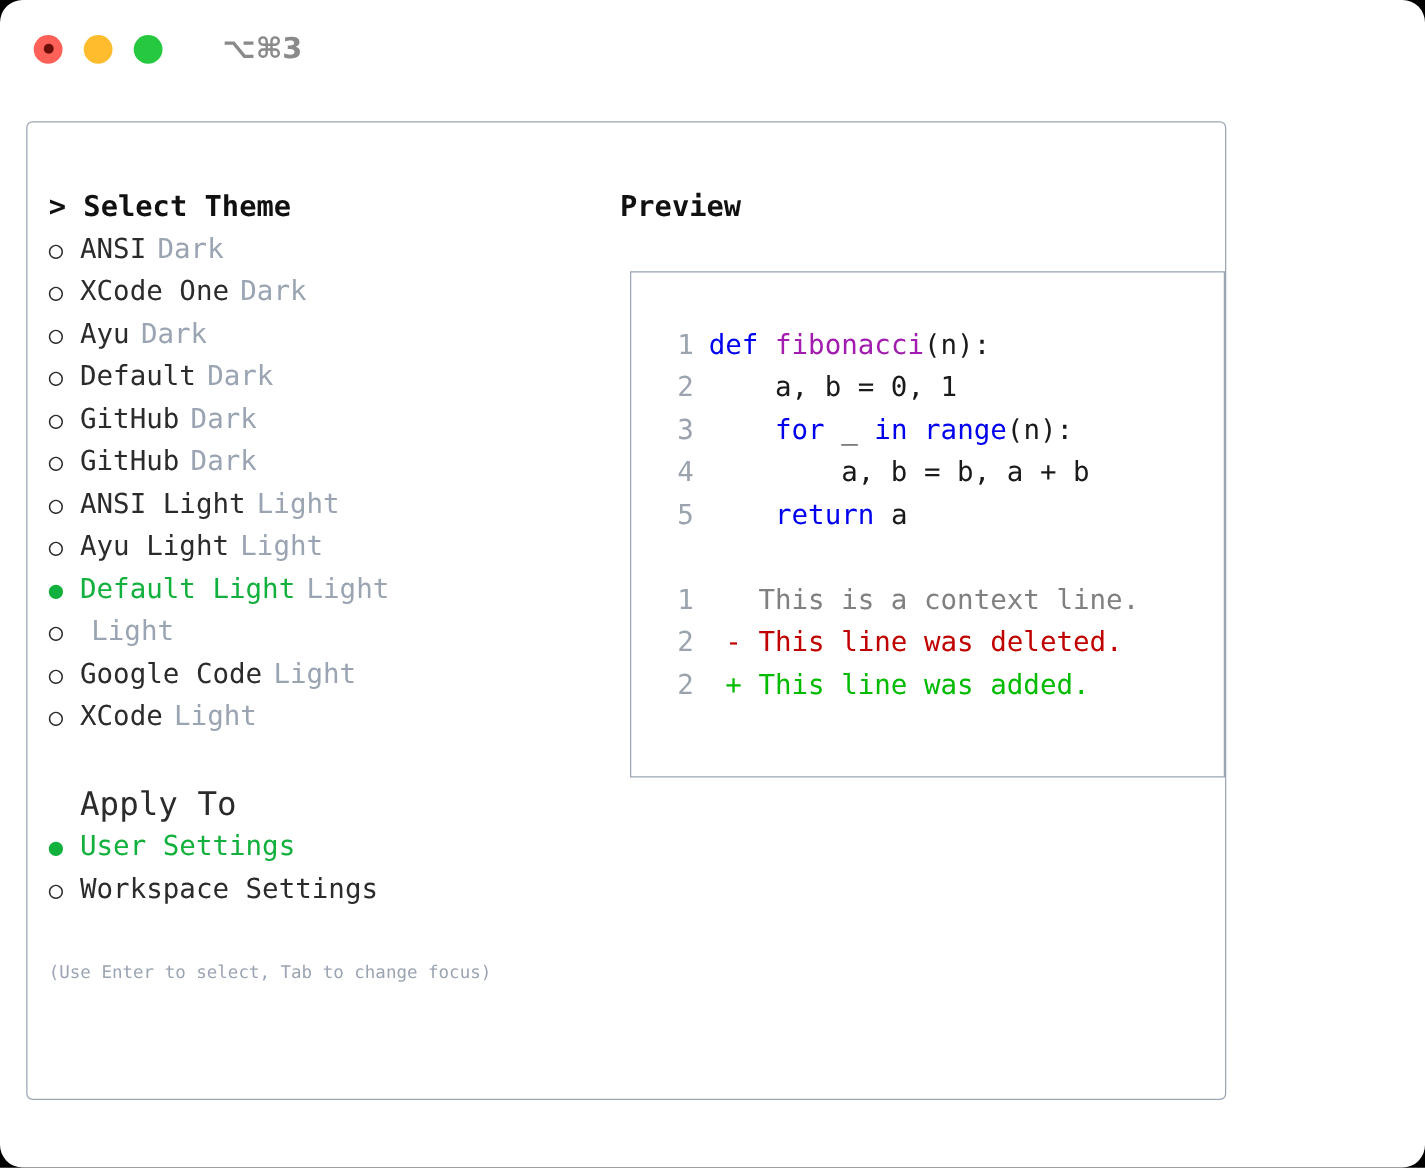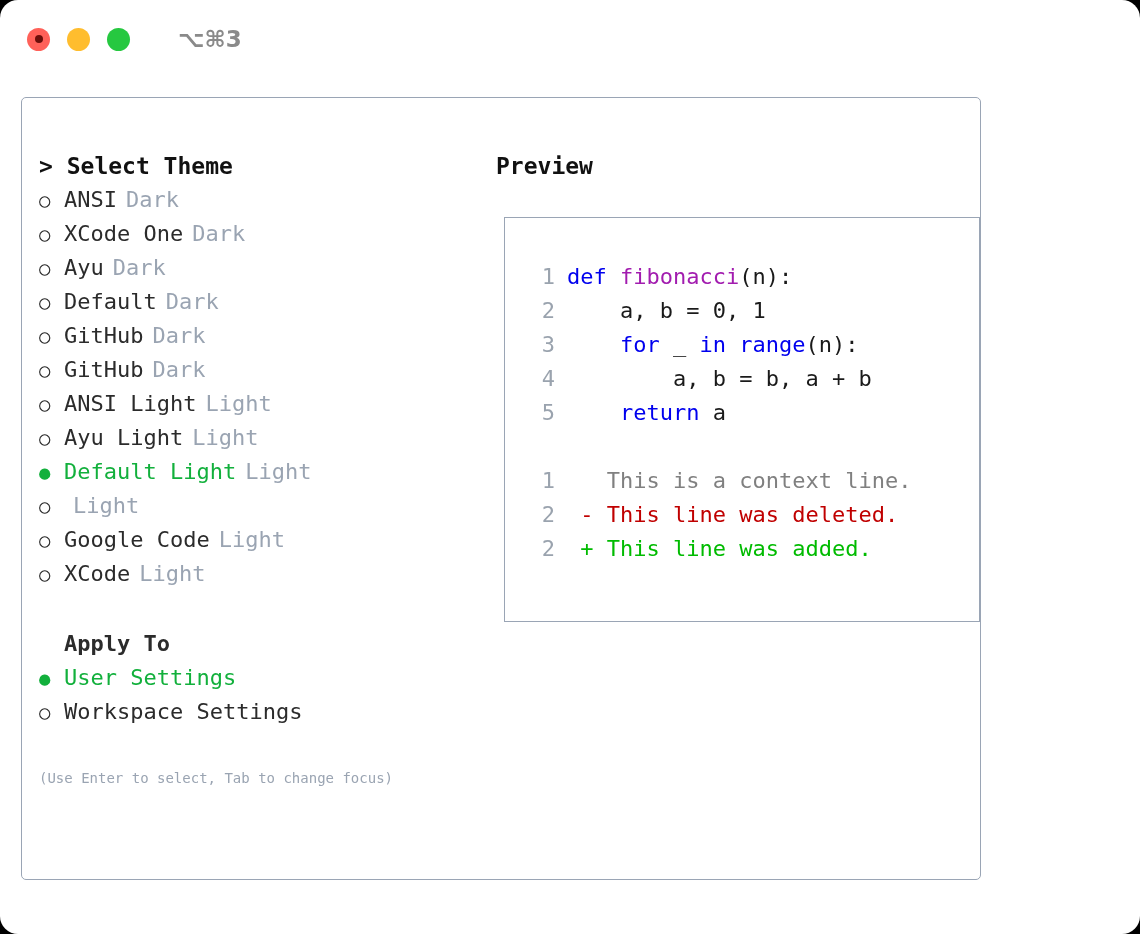--- a/index.html
+++ b/index.html
@@ -140,26 +140,25 @@
   .opt-tag {
     color: #9aa4b2;
     margin-left: 9px;
   }
 
   .section-gap {
     height: 36px;
   }
 
   .section-title {
-    font-size: 22px;
+    font-size: 26px;
     color: #2b2b2b;
     line-height: 34px;
     padding-left: 25px;
     white-space: pre;
-    font-weight: bold;
   }
 
   .hint {
     margin-top: 32px;
     font-size: 14px;
     color: #9aa4b2;
     line-height: 34px;
     width: 410px;
     white-space: pre-wrap;
   }

